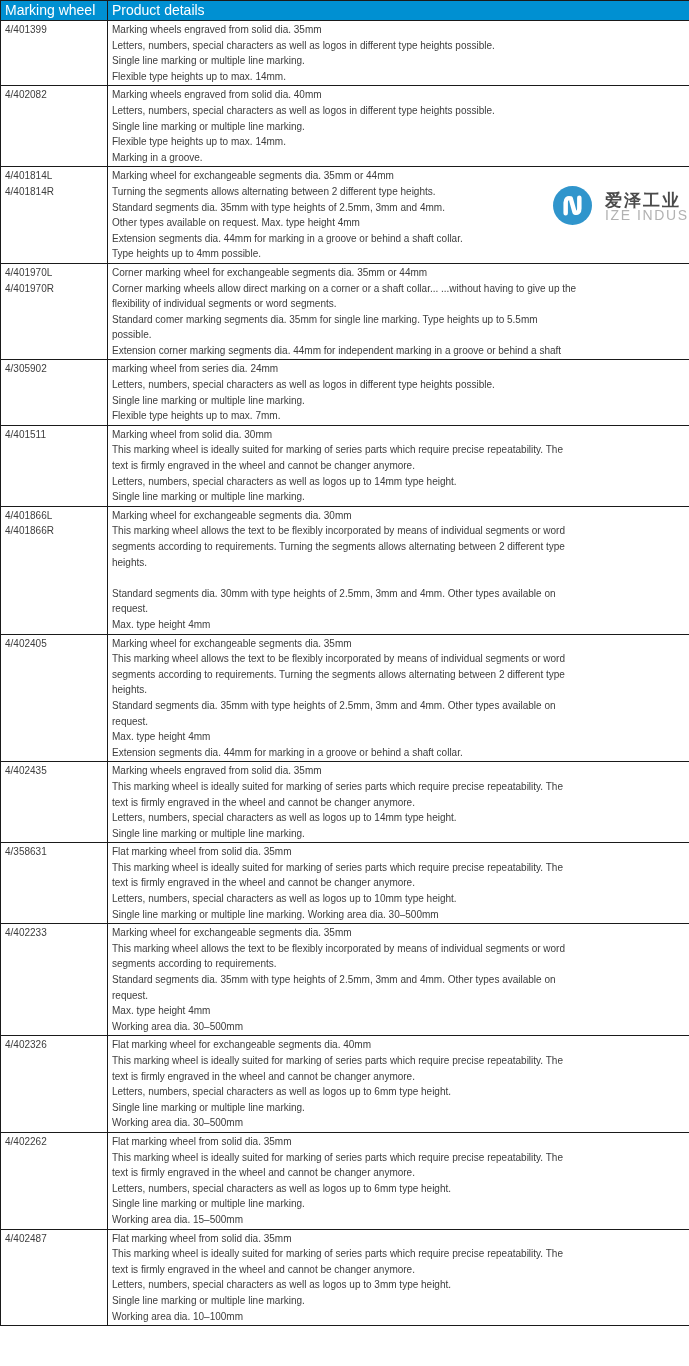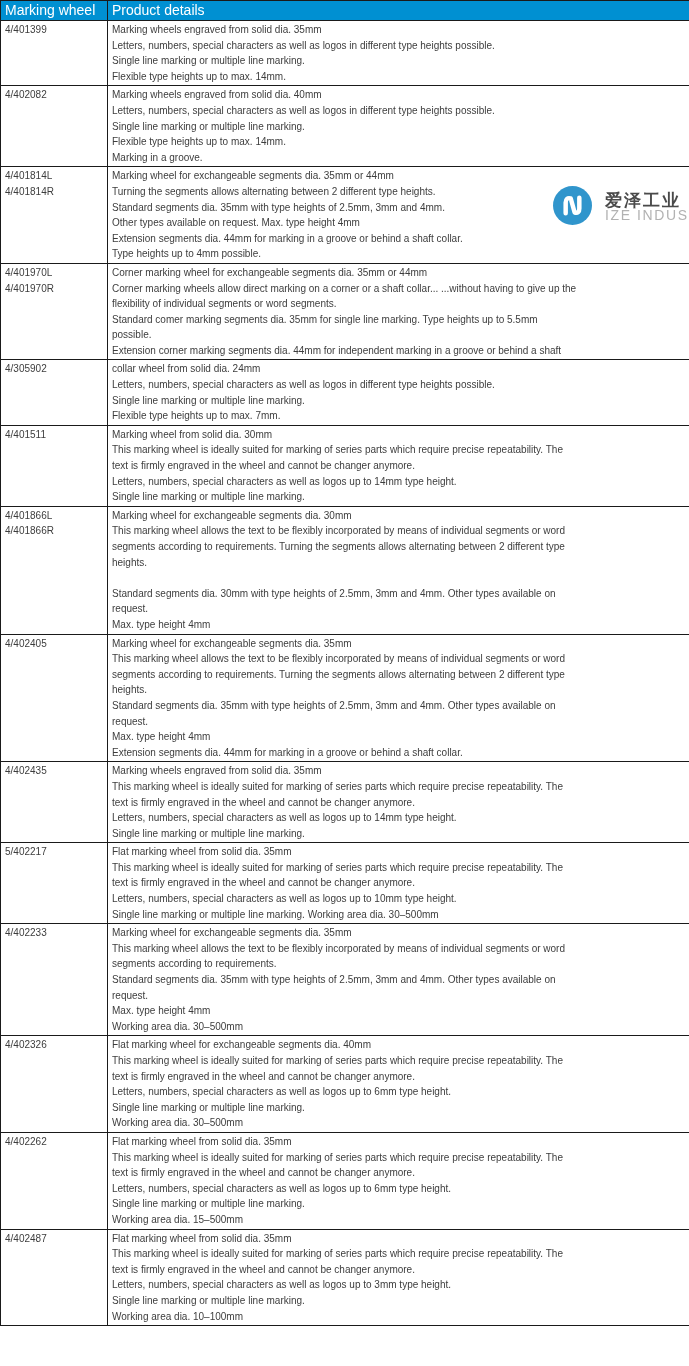--- a/index.html
+++ b/index.html
@@ -145,21 +145,21 @@
           <div class="line">possible.</div>
           <div class="line">Extension corner marking segments dia. 44mm for independent marking in a groove or behind a shaft</div>
         </td>
   </tr>
 
   <tr>
     <td>
           <div class="line">4/305902</div>
         </td>
     <td>
-          <div class="line">collar wheel from solid dia. 24mm</div>
+          <div class="line">marking wheel from series dia. 24mm</div>
           <div class="line">Letters, numbers, special characters as well as logos in different type heights possible.</div>
           <div class="line">Single line marking or multiple line marking.</div>
           <div class="line">Flexible type heights up to max. 7mm.</div>
         </td>
   </tr>
 
 
   <tr>
     <td>
           <div class="line">4/401511</div>
@@ -214,21 +214,21 @@
           <div class="line">Marking wheels engraved from solid dia. 35mm</div>
           <div class="line">This marking wheel is ideally suited for marking of series parts which require precise repeatability. The</div>
           <div class="line">text is firmly engraved in the wheel and cannot be changer anymore.</div>
           <div class="line">Letters, numbers, special characters as well as logos up to 14mm type height.</div>
           <div class="line">Single line marking or multiple line marking.</div>
         </td>
   </tr>
 
   <tr>
     <td>
-          <div class="line">5/402217</div>
+          <div class="line">4/358631</div>
         </td>
     <td>
           <div class="line">Flat marking wheel from solid dia. 35mm</div>
           <div class="line">This marking wheel is ideally suited for marking of series parts which require precise repeatability. The</div>
           <div class="line">text is firmly engraved in the wheel and cannot be changer anymore.</div>
           <div class="line">Letters, numbers, special characters as well as logos up to 10mm type height.</div>
           <div class="line">Single line marking or multiple line marking. Working area dia. 30–500mm</div>
         </td>
   </tr>
 

